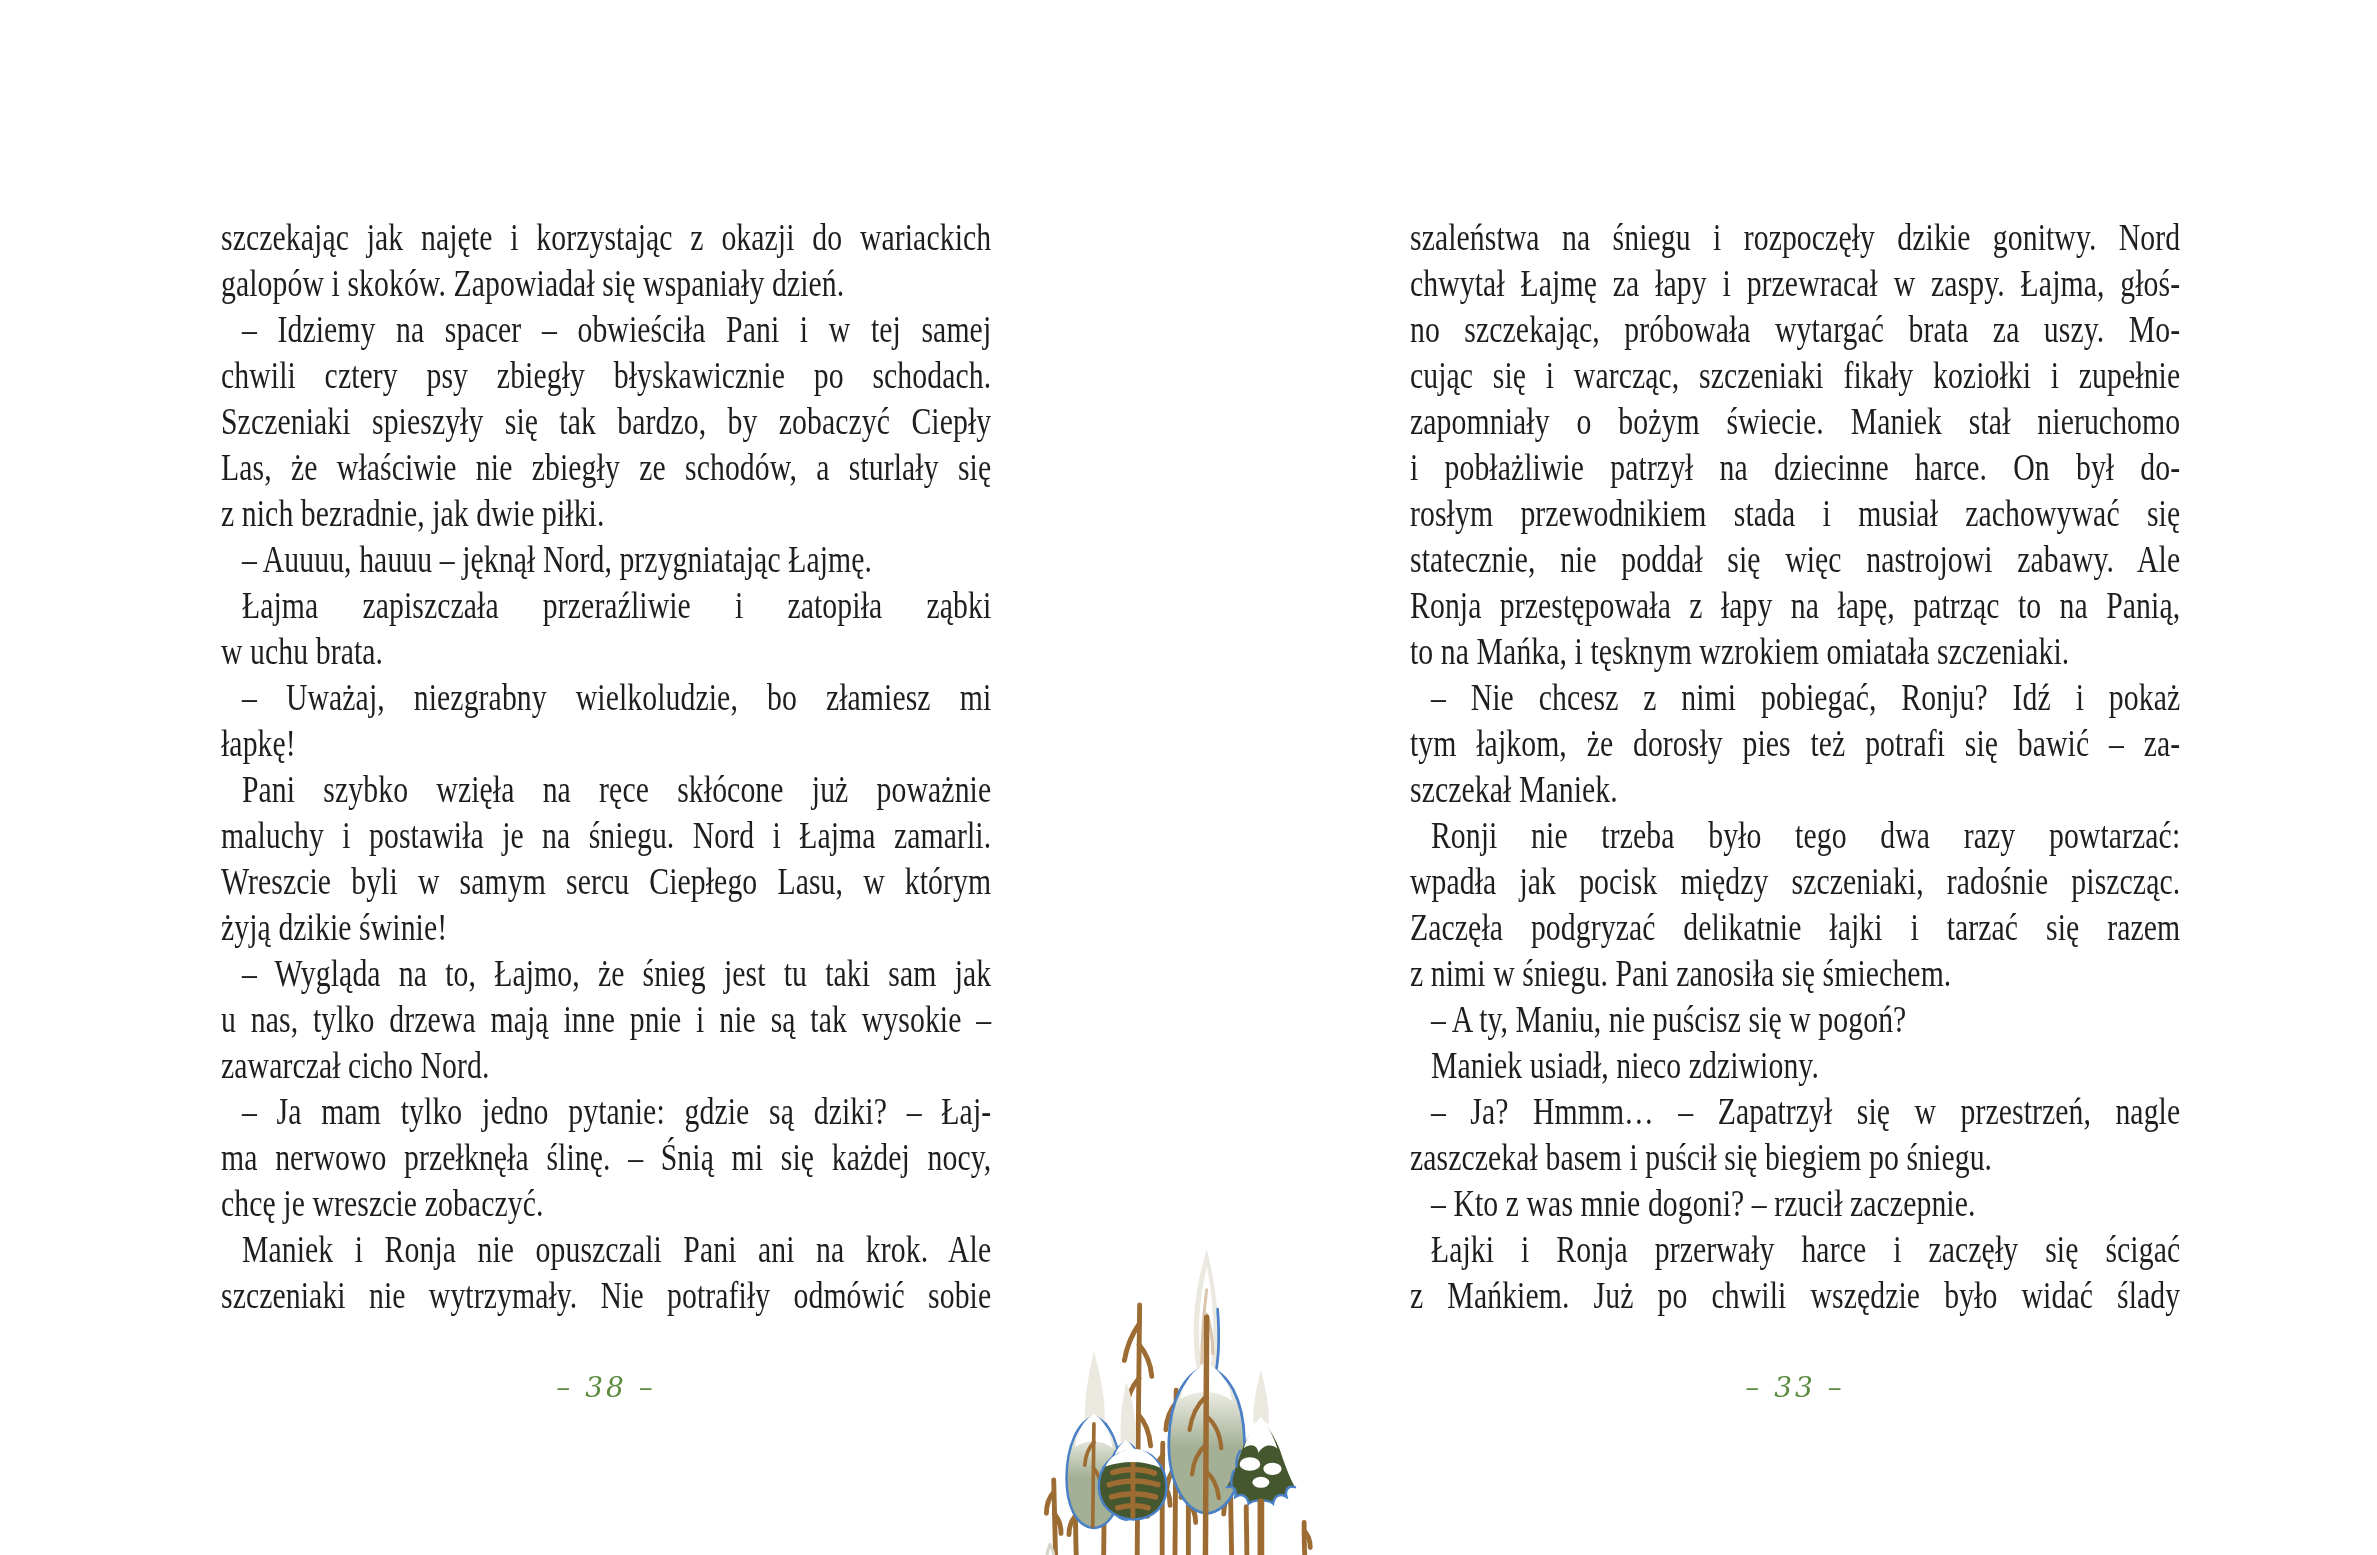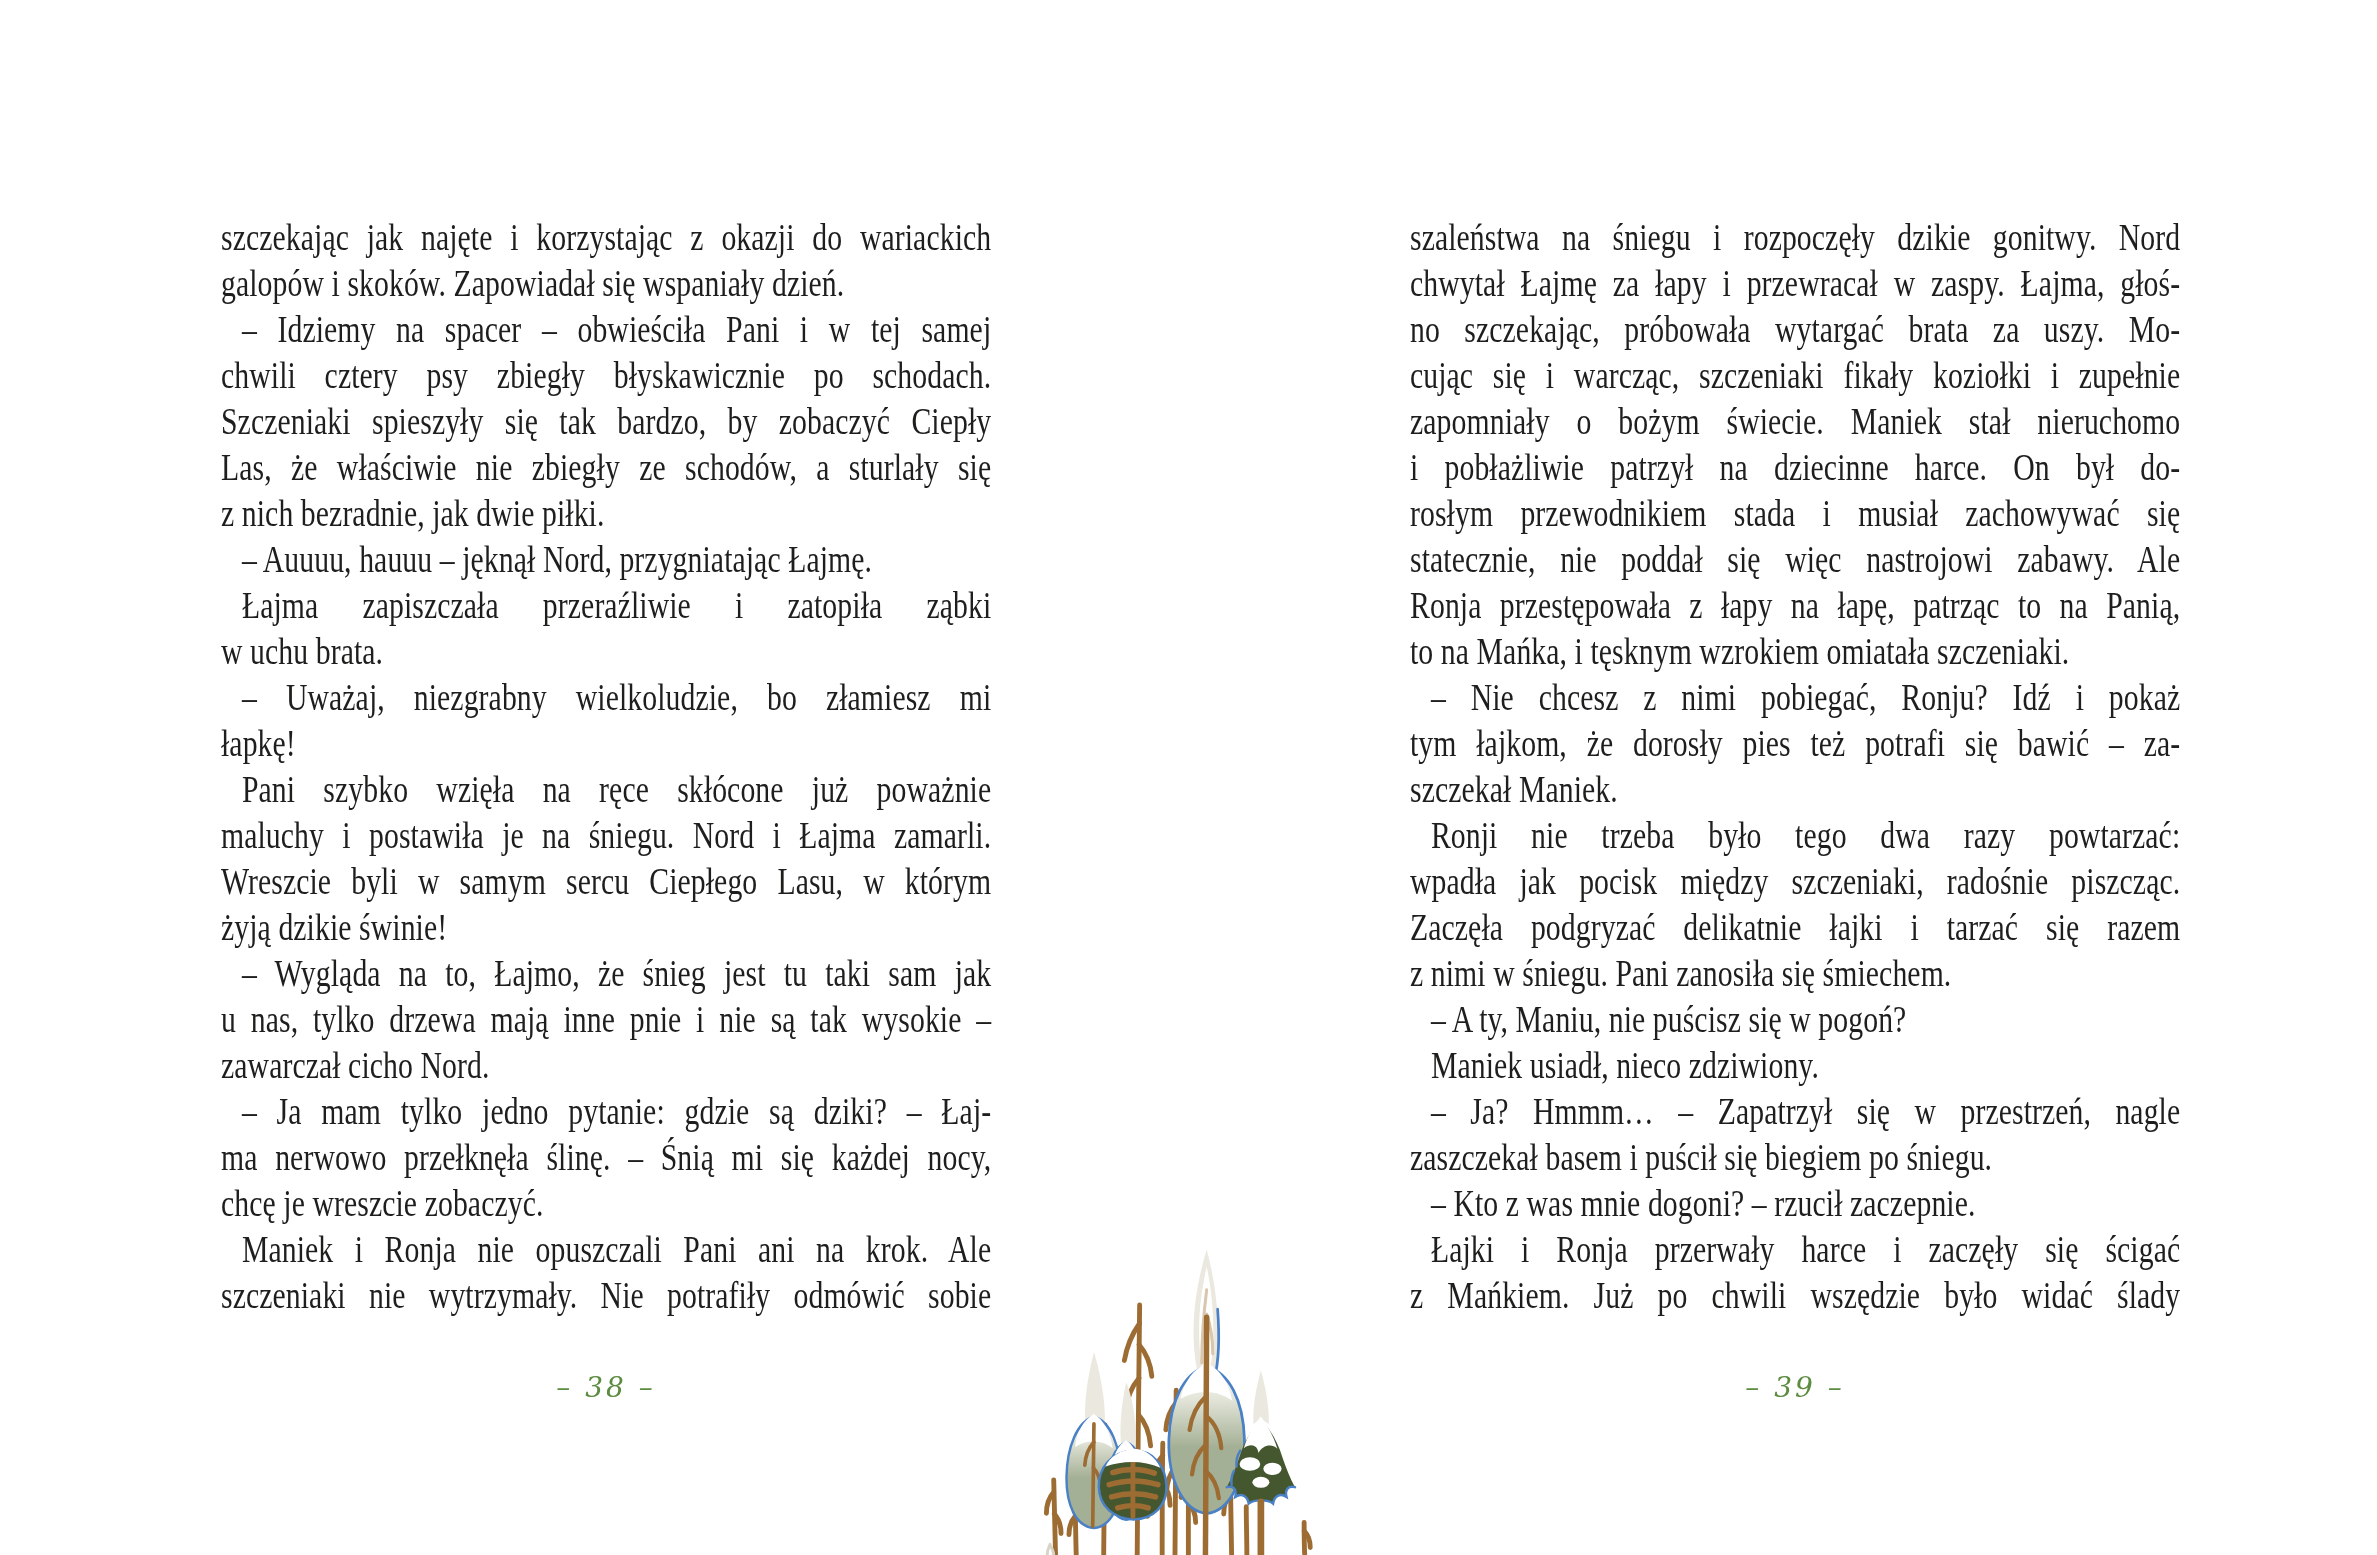--- a/index.html
+++ b/index.html
@@ -85,21 +85,21 @@
       <div class="line just">Zaczęła podgryzać delikatnie łajki i tarzać się razem</div>
       <div class="line">z nimi w śniegu. Pani zanosiła się śmiechem.</div>
       <div class="line indent">– A ty, Maniu, nie puścisz się w pogoń?</div>
       <div class="line indent">Maniek usiadł, nieco zdziwiony.</div>
       <div class="line just indent">– Ja? Hmmm… – Zapatrzył się w przestrzeń, nagle</div>
       <div class="line">zaszczekał basem i puścił się biegiem po śniegu.</div>
       <div class="line indent">– Kto z was mnie dogoni? – rzucił zaczepnie.</div>
       <div class="line just indent">Łajki i Ronja przerwały harce i zaczęły się ścigać</div>
       <div class="line just">z Mańkiem. Już po chwili wszędzie było widać ślady</div>
     </div>
-  <div class="page-number right">– 39 –</div>
+  <div class="page-number right">– 33 –</div>
 </section>
 
 <svg class="illustration" viewBox="0 0 470 517" aria-hidden="true">
   <defs>
     <linearGradient id="sageFade" x1="0" y1="1" x2="0" y2="0">
       <stop offset="0" stop-color="var(--foliage-sage,#a4b095)"></stop>
       <stop offset="0.45" stop-color="var(--foliage-sage,#a4b095)"></stop>
       <stop offset="0.78" stop-color="#e3e5d9"></stop>
       <stop offset="1" stop-color="#ffffff"></stop>
     </linearGradient>

